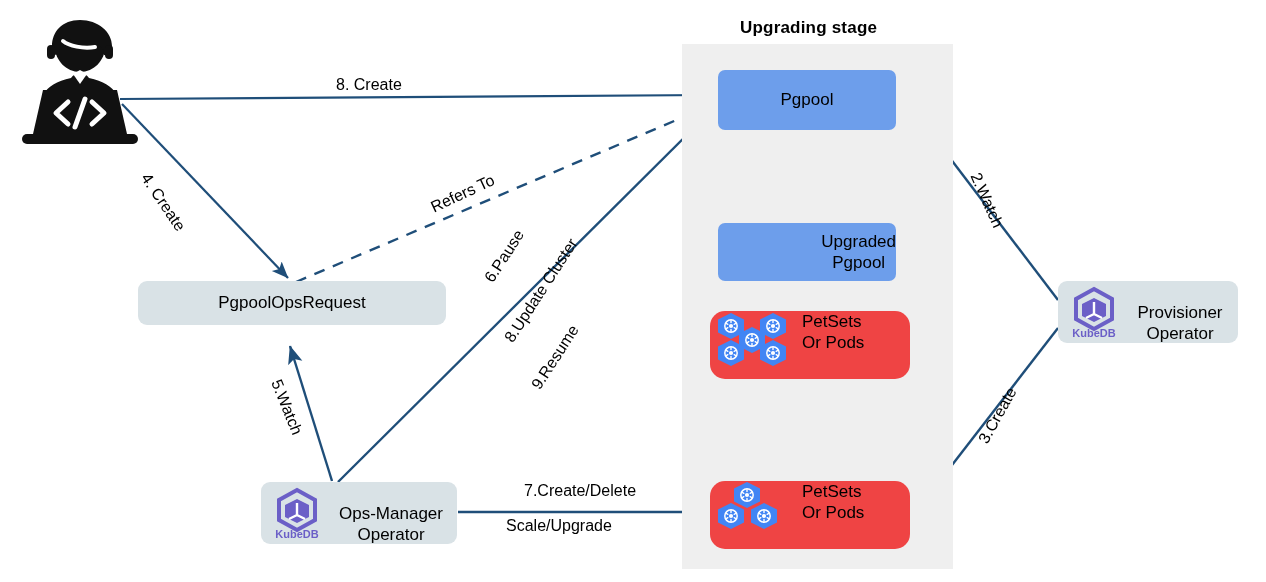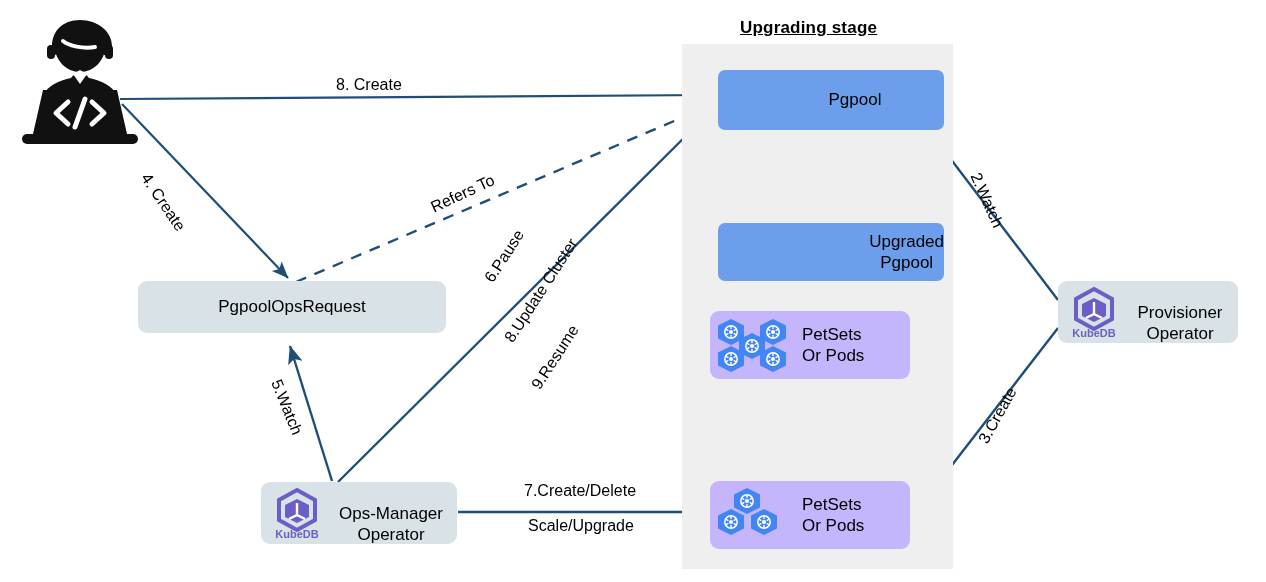--- a/index.html
+++ b/index.html
@@ -17,65 +17,65 @@
     color:#000000;
     white-space:nowrap;
     line-height:1.18;
   }
   
   .stage-bg{
     position:absolute;left:682px;top:44px;width:271px;height:525px;
     background:#efefef;
   }
   .stage-title{
-    left:740px;top:18px;font-size:17px;font-weight:bold;letter-spacing:.2px;text-decoration:underline;
+    left:740px;top:18px;font-size:17px;font-weight:bold;letter-spacing:.2px;
   }
   
   .node-blue{
     position:absolute;background:#6d9eeb;border-radius:7px;
     display:flex;align-items:center;justify-content:center;
-    text-align:center;font-size:17px;color:#000;line-height:1.25;padding-left:48px;
+    text-align:center;font-size:17px;color:#000;line-height:1.25;
   }
   #pgpool{left:718px;top:70px;width:178px;height:60px;}
   #upgraded-pgpool{left:718px;top:223px;width:178px;height:58px;justify-content:flex-end;}
   
   .petbox{
-    position:absolute;background:#c4b5fd;border-radius:9px;
-    display:flex;align-items:center;
+    position:absolute;background:#ef4444;border-radius:15px;
+    display:flex;
   }
   #petset-top{left:710px;top:311px;width:200px;height:68px;}
   #petset-bottom{left:710px;top:481px;width:200px;height:68px;}
   .pet-icons{position:relative;width:86px;height:56px;margin-left:6px;flex:0 0 auto;}
   .pet-label{font-size:17px;color:#000;line-height:1.25;text-align:left;}
   
   .node-light{
     position:absolute;background:#d9e2e6;border-radius:9px;
     display:flex;align-items:center;justify-content:center;
     font-size:17px;color:#000;text-align:center;line-height:1.3;
   }
-  #pgpoolopsrequest{left:138px;top:281px;width:308px;height:52px;}
+  #pgpoolopsrequest{left:138px;top:281px;width:308px;height:44px;}
   #ops-manager{left:261px;top:482px;width:196px;height:62px;
     justify-content:flex-start;padding-left:8px;box-sizing:border-box;}
   #provisioner{left:1058px;top:281px;width:180px;height:62px;
     justify-content:flex-start;padding-left:8px;box-sizing:border-box;}
   .kubedb-logo{width:56px;height:52px;flex:0 0 auto;position:relative;}
   .op-label{font-size:17px;line-height:1.25;text-align:center;flex:1 1 auto;margin-top:22px;}
   
   .arrow-lbl{font-size:16px;color:#000;}
   #l1-create{left:336px;top:76px;}
   #l4-create{left:152px;top:170px;transform:rotate(56deg);transform-origin:left top;}
   #l-refers-to{left:428px;top:200px;transform:rotate(-25deg);transform-origin:left top;}
   #l2-watch{left:983px;top:170px;transform:rotate(66deg);transform-origin:left top;}
   #l3-create{left:975px;top:438px;transform:rotate(-61deg);transform-origin:left top;}
   #l5-watch{left:284px;top:377px;transform:rotate(68deg);transform-origin:left top;}
   #l6-pause{left:481px;top:276px;transform:rotate(-57deg);transform-origin:left top;}
   #l8-update{left:501px;top:336px;transform:rotate(-57deg);transform-origin:left top;}
   #l9-resume{left:528px;top:383px;transform:rotate(-57deg);transform-origin:left top;}
   #l7-top{left:524px;top:482px;text-align:right;}
-  #l7-bottom{left:528px;top:517px;}
+  #l7-bottom{left:506px;top:517px;}
   .dev-icon{position:absolute;left:16px;top:14px;width:128px;height:132px;}
 </style>
 </head>
 <body>
 
 <svg id="canvas" viewBox="0 0 1266 582" xmlns="http://www.w3.org/2000/svg">
   <defs>
     <marker id="ah-blue" markerWidth="9" markerHeight="9" refX="7.4" refY="3.1" orient="auto" markerUnits="strokeWidth">
       <path d="M0,0 L7.6,3.1 L0,6.2 L1.7,3.1 z" fill="#1f4e79"></path>
     </marker>

